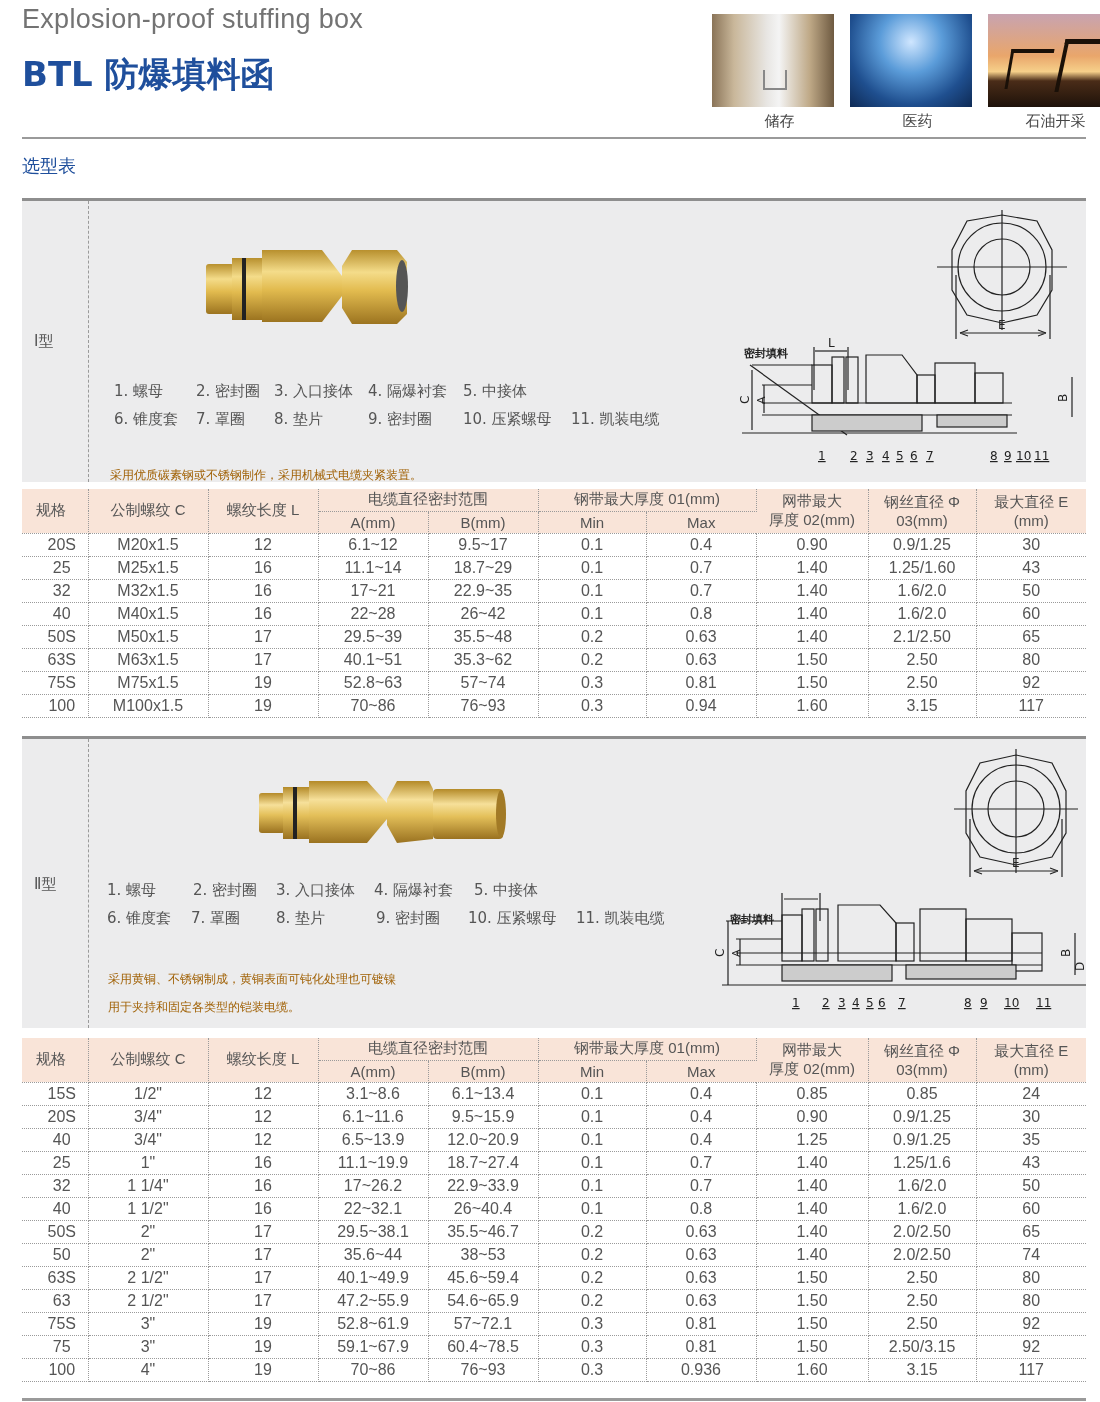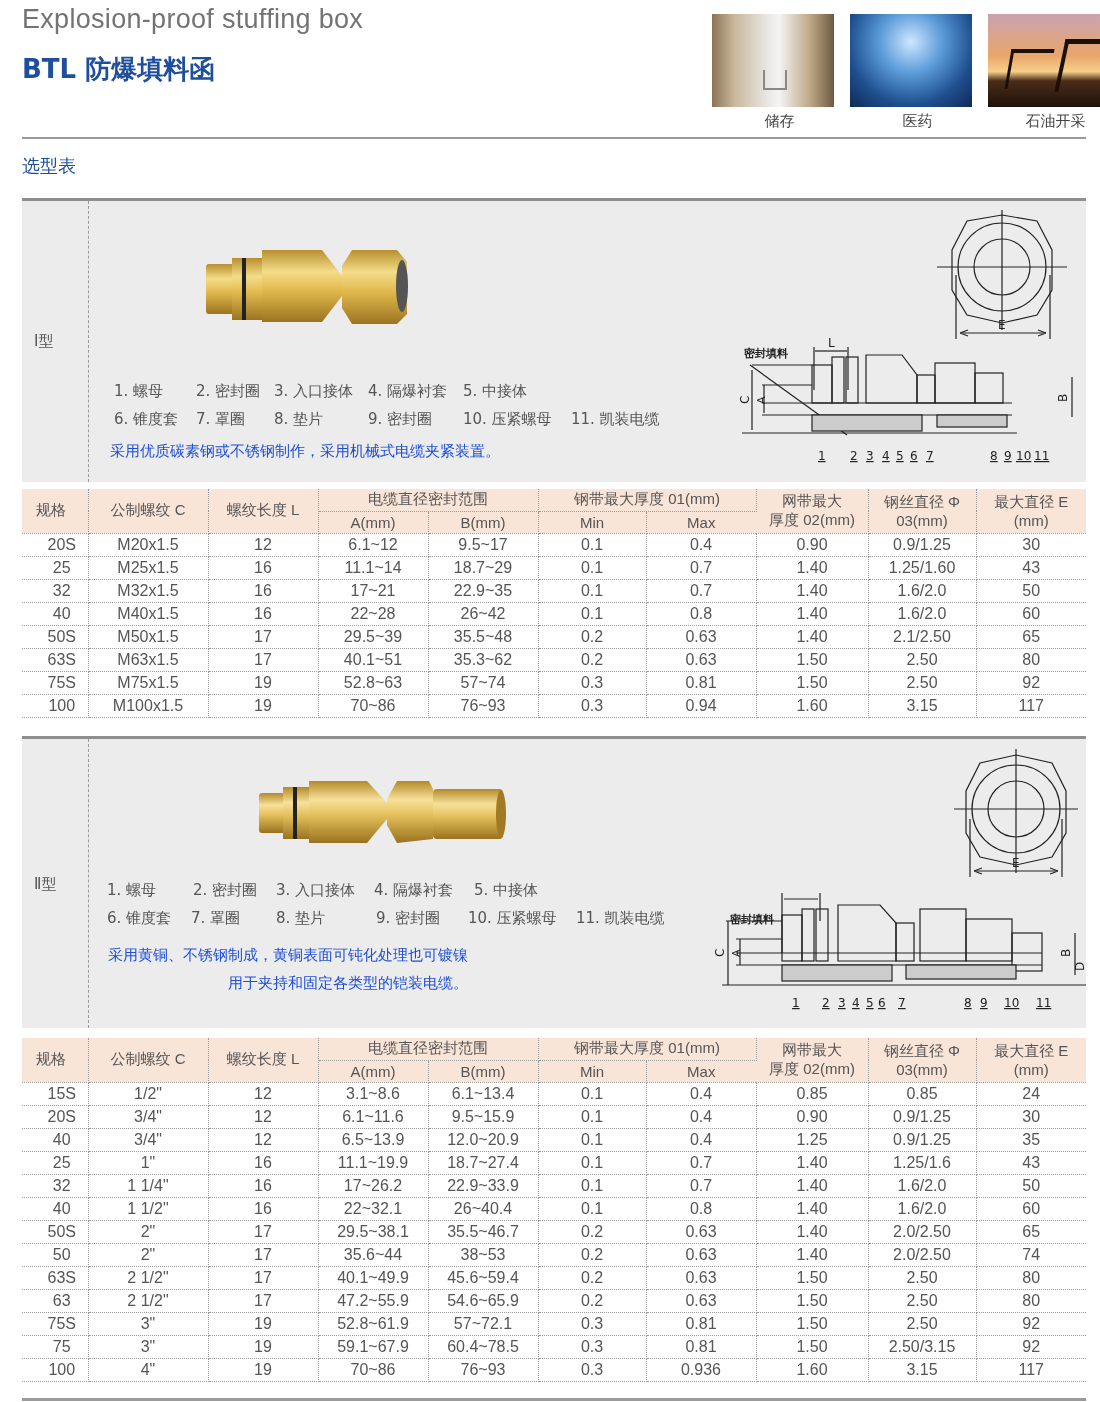--- a/index.html
+++ b/index.html
@@ -2,41 +2,41 @@
 <html><head>
 <meta charset="utf-8">
 <style>
   * { box-sizing: border-box; margin: 0; padding: 0; }
   body {
     width: 1100px; height: 1402px; background: #ffffff;
     font-family: "DejaVu Sans", "Liberation Sans", sans-serif;
     color: #555; position: relative; overflow: hidden;
   }
   .title-en { position: absolute; left: 22px; top: 4px; font-size: 27px; color: #737373; font-family: "Liberation Sans", "DejaVu Sans", sans-serif; letter-spacing: 0.3px; }
-  .title-cn { position: absolute; left: 22px; top: 52px; font-size: 26px; font-weight: bold; color: #1f4f9c; }
+  .title-cn { position: absolute; left: 22px; top: 52px; font-size: 34px; font-weight: bold; color: #1f4f9c; }
   .apps { position: absolute; left: 712px; top: 14px; display: flex; gap: 3px; }
   .app { width: 135px; }
   .app .img { width: 122px; height: 93px; }
   .app .lbl { text-align: center; font-size: 15px; color: #444; margin-top: 5px; }
   .img-storage { background: linear-gradient(90deg, #8a7458 0%, #c9b79a 18%, #e8e6e3 45%, #f4f4f4 55%, #bfa987 80%, #6e5a41 100%); position: relative; }
   .img-storage::after { content: ""; position: absolute; left: 42%; top: 60%; width: 20px; height: 18px; border: 2px solid #888; border-top: none; }
   .img-oil { background: linear-gradient(180deg, #c8a3b0 0%, #e9a66b 45%, #f6d08a 62%, #4a2c18 72%, #1e120a 100%); position: relative; }
   .img-oil::before { content: ""; position: absolute; left: 20px; top: 35px; width: 40px; height: 36px; border-left: 3px solid #1a1008; border-top: 4px solid #1a1008; transform: skewX(-10deg); }
   .img-oil::after { content: ""; position: absolute; left: 72px; top: 25px; width: 40px; height: 48px; border-left: 4px solid #1a1008; border-top: 5px solid #1a1008; transform: skewX(-12deg); }
   .img-med { background: radial-gradient(circle at 50% 30%, #cfe6ff 0%, #5b9cd9 35%, #1f4f8f 70%, #0e2a55 100%); }
   .hr1 { position: absolute; left: 22px; top: 137px; width: 1064px; height: 2px; background: #9a9a9a; }
   .section-title { position: absolute; left: 22px; top: 154px; font-size: 18px; color: #1f4f9c; }
 
   .panel { position: absolute; left: 22px; width: 1064px; background: #ececed; border-top: 3px solid #8e8e8e; }
   .panel .vsep { position: absolute; left: 66px; top: 0; bottom: 0; border-left: 1px dashed #9a9a9a; }
   .panel .type-label { position: absolute; left: 12px; font-size: 15px; color: #555; }
   .parts { position: absolute; font-size: 15px; color: #555; }
   .parts .row { display: flex; height: 28px; align-items: center; }
   .parts .row span { display: inline-block; }
-  .desc { position: absolute; font-size: 15px; color: #1d4ed8; line-height: 28px; }
+  .desc { position: absolute; font-size: 12px; color: #a16207; line-height: 28px; margin-top: 24px; }
 
   .product-img { position: absolute; }
   .diagram { position: absolute; }
 
   table.spec { position: absolute; left: 22px; width: 1064px; border-collapse: collapse; font-family: "Liberation Sans", "DejaVu Sans", sans-serif; }
   table.spec th { background: #f9e4d8; font-weight: normal; color: #555; font-size: 15px; text-align: center; border-right: 1px dotted #9a9a9a; border-bottom: 1px dotted #9a9a9a; padding: 0; }
   table.spec td { font-size: 16px; color: #555; text-align: center; border-right: 1px dotted #9a9a9a; border-bottom: 1px dotted #9a9a9a; padding: 0; height: 22.4px; line-height: 22px; }
   table.spec td:first-child { text-align: center; padding-left: 14px; }
   table.spec tr > *:last-child { border-right: none; }
   table.spec th.sub { height: 21px; }
@@ -337,21 +337,21 @@
     </div>
     <div class="row">
       <span style="width:84px">6. 锥度套</span>
       <span style="width:85px">7. 罩圈</span>
       <span style="width:100px">8. 垫片</span>
       <span style="width:92px">9. 密封圈</span>
       <span style="width:108px">10. 压紧螺母</span>
       <span>11. 凯装电缆</span>
     </div>
   </div>
-  <div class="desc" style="left:86px; top:202px;text-align:right;">
+  <div class="desc" style="left:86px; top:202px;">
     <div>采用黄铜、不锈钢制成，黄铜表面可钝化处理也可镀镍</div>
     <div>用于夹持和固定各类型的铠装电缆。</div>
   </div>
 
   <svg class="diagram" style="left:680px; top:4px;" width="384" height="270" viewBox="0 0 384 270" font-family="DejaVu Sans, sans-serif">
     <g stroke="#222" fill="none" stroke-width="1.2">
       <polygon points="314,12 350,20 364,48 364,90 350,114 314,122 278,114 264,90 264,48 278,20"></polygon>
       <circle cx="314" cy="66" r="44"></circle>
       <circle cx="314" cy="66" r="28"></circle>
       <line x1="252" y1="66" x2="376" y2="66"></line>

